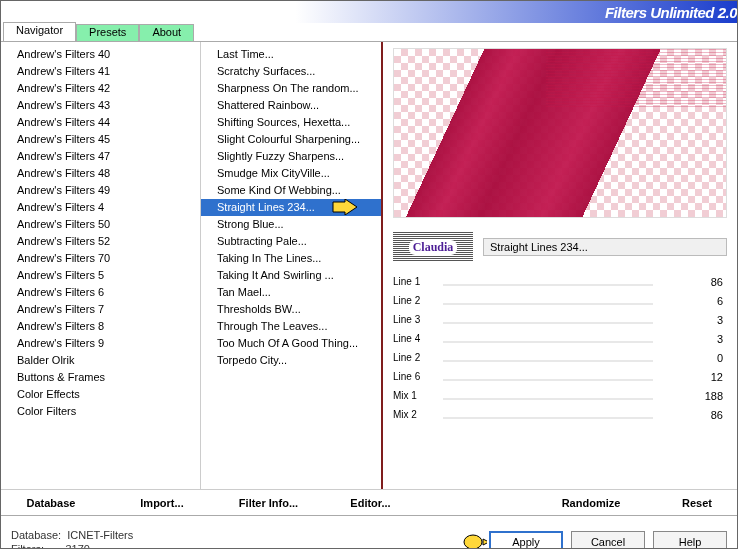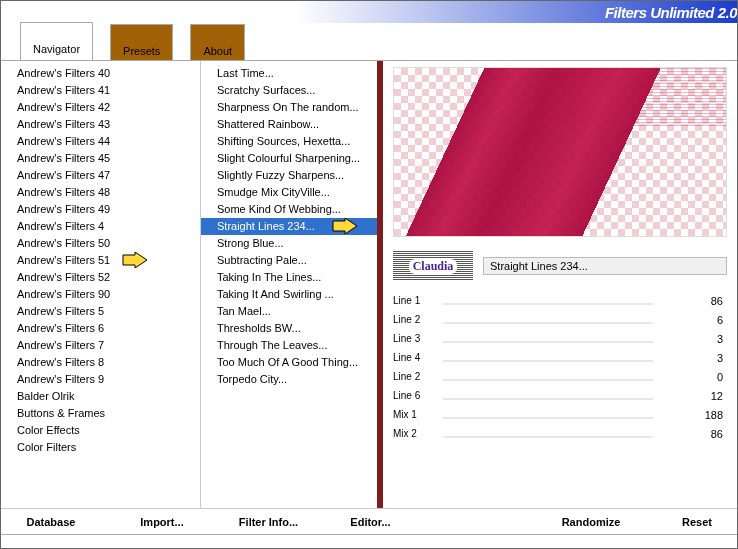--- a/index.html
+++ b/index.html
@@ -1,26 +1,26 @@
 <!DOCTYPE html>
 <html><head>
 <meta charset="utf-8">
 <style>
   * { box-sizing: border-box; margin: 0; padding: 0; font-family: "Tahoma", "Segoe UI", sans-serif; }
   body { width: 738px; height: 549px; background: #fff; border: 1px solid #666; font-size: 11px; color: #000; position: relative; overflow: hidden; }
   .titlebar { height: 22px; background: linear-gradient(to right, #fff 40%, #1a3dcc); display: flex; align-items: center; justify-content: flex-end; padding-right: 0; }
   .title { font-family: "Arial Black", sans-serif; font-size: 15px; font-weight: 900; font-style: italic; color: #fff; letter-spacing: -0.5px; }
   .tabs { display: flex; border-bottom: 1px solid #aaa; padding-left: 2px; margin-top: -1px; }
-  .tab { padding: 20px 12px 3px 12px; border: 1px solid #aaa; border-bottom: none; background: #fff; font-size: 11px; cursor: pointer; position: relative; margin-left: 17px; }
+  .tab { padding: 1px 12px 3px 12px; border: 1px solid #aaa; border-bottom: none; background: #fff; font-size: 11px; cursor: pointer; position: relative; }
   .tab.active { background: #fff; z-index: 2; }
-  .tab:not(.active) { background: #a16207; margin-top: 2px; }
+  .tab:not(.active) { background: #86efac; margin-top: 2px; }
   .workarea { display: flex; height: 447px; }
   .col { border-right: 1px solid #ccc; overflow-y: auto; overflow-x: hidden; }
   .col1 { width: 200px; }
-  .col2 { width: 182px; border-right: 6px solid #7f1d1d; }
+  .col2 { width: 182px; border-right: 2px solid #7f1d1d; }
   .col3 { flex: 1; border-right: none; padding: 6px 10px 0 10px; display: flex; flex-direction: column; }
   .list { padding: 4px 0; }
   .list-item { padding: 1px 10px 1px 16px; white-space: nowrap; overflow: hidden; text-overflow: ellipsis; cursor: pointer; line-height: 15px; position: relative; }
   .list-item.selected { background: #2f71cd; color: #fff; }
   .arrow { position: absolute; right: -6px; top: 1px; z-index: 5; }
   .arrow-r { right: auto; left: 148px; }
   .btnrow { border-top: 1px solid #ccc; height: 26px; display: flex; align-items: center; gap: 11px; }
   .btnrow .lbl { flex: 1; text-align: center; font-size: 11px; font-weight: bold; cursor: pointer; }
   .preview { height: 170px; background-size: 14px 14px; background-position: 0 0, 7px 7px; position: relative; border: 1px solid #ddd; overflow: hidden; }
   .checker { position:absolute; inset:0;
@@ -73,25 +73,22 @@
         <div class="list-item">Andrew's Filters 41</div>
         <div class="list-item">Andrew's Filters 42</div>
         <div class="list-item">Andrew's Filters 43</div>
         <div class="list-item">Andrew's Filters 44</div>
         <div class="list-item">Andrew's Filters 45</div>
         <div class="list-item">Andrew's Filters 47</div>
         <div class="list-item">Andrew's Filters 48</div>
         <div class="list-item">Andrew's Filters 49</div>
         <div class="list-item">Andrew's Filters 4</div>
         <div class="list-item">Andrew's Filters 50</div>
-        <div class="list-item" style="position: relative;">Andrew's Filters 51<span class="arrow arrow-r" style="position: absolute; left: 120px; top: 0px;"><svg width="28" height="16" viewBox="0 0 28 16">
-              <path d="M2 3 L14 3 L14 0 L26 8 L14 16 L14 13 L2 13 Z" fill="#ffd83a" stroke="#000" stroke-width="1"></path>
-            </svg></span></div>
         <div class="list-item">Andrew's Filters 52</div>
-        <div class="list-item">Andrew's Filters 90</div>
+        <div class="list-item">Andrew's Filters 70</div>
         <div class="list-item">Andrew's Filters 5</div>
         <div class="list-item">Andrew's Filters 6</div>
         <div class="list-item">Andrew's Filters 7</div>
         <div class="list-item">Andrew's Filters 8</div>
         <div class="list-item">Andrew's Filters 9</div>
         <div class="list-item">Balder Olrik</div>
         <div class="list-item">Buttons &amp; Frames</div>
         <div class="list-item">Color Effects</div>
         <div class="list-item">Color Filters</div>
       </div>

